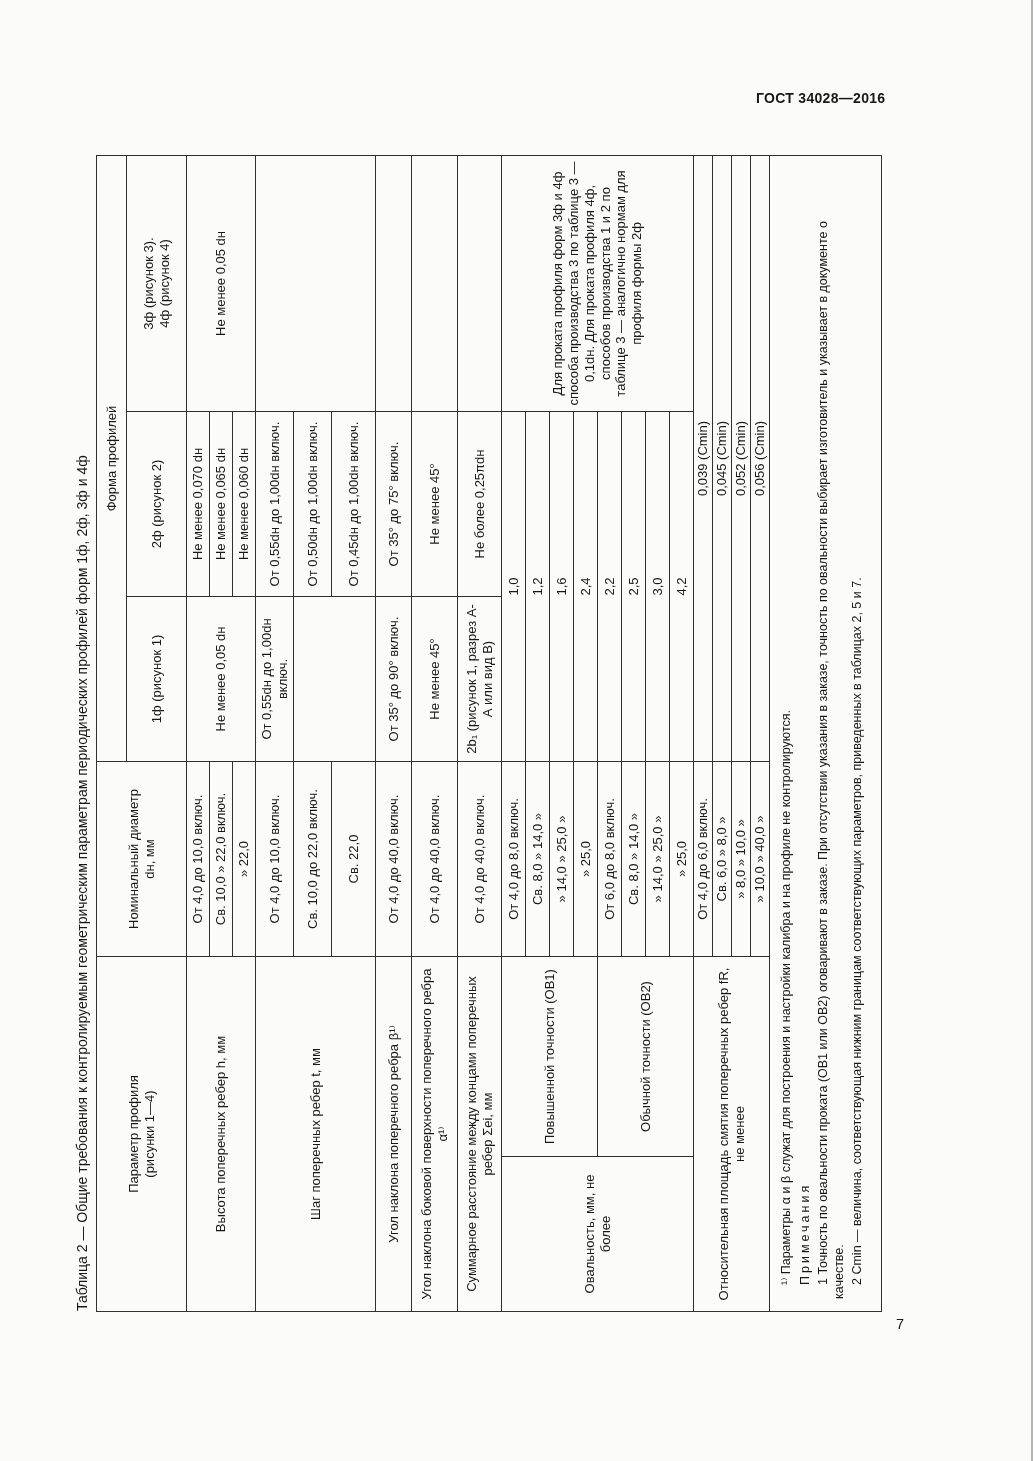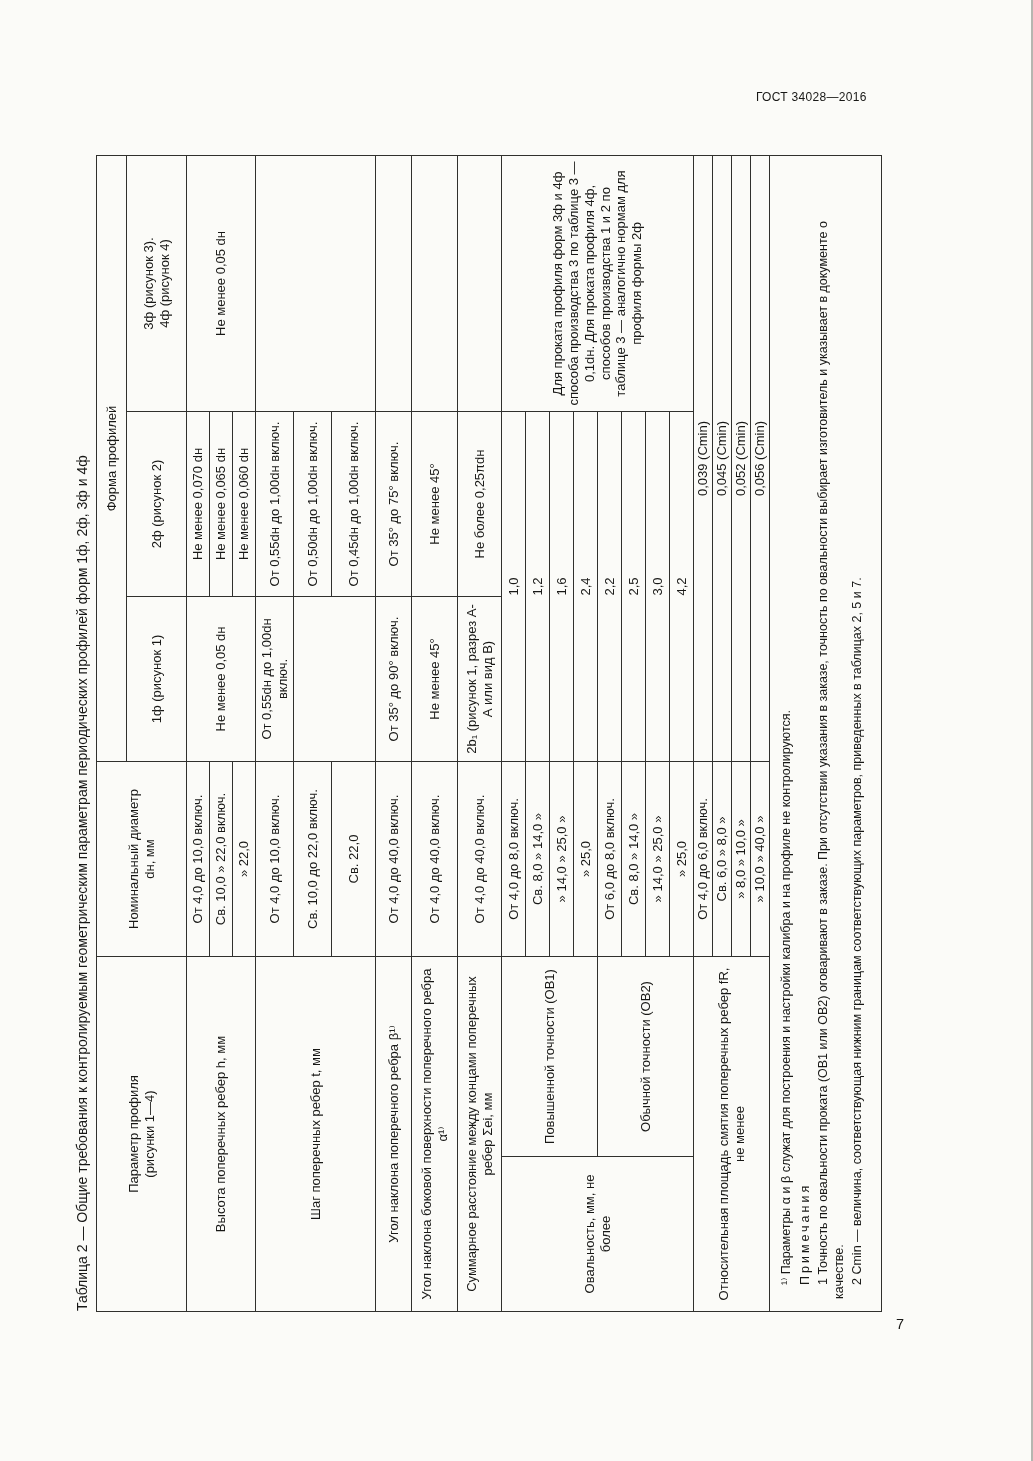--- a/index.html
+++ b/index.html
@@ -1,21 +1,21 @@
 <!DOCTYPE html>
 <html><head>
 <meta charset="utf-8">
 <title>ГОСТ 34028—2016 — стр. 7</title>
 <style>
   *{box-sizing:border-box;}
   html,body{margin:0;padding:0;background:#cfcfcb;}
   .page{position:relative;width:1033px;height:1461px;background:#fbfbf8;
         font-family:"Liberation Sans","DejaVu Sans",sans-serif;color:#181816;overflow:hidden;}
   .page-edge{position:absolute;right:0;top:0;width:2px;height:100%;background:#b6b6b0;}
-  .doc-ref{position:absolute;top:90px;left:756px;font-size:12px;font-weight:normal;letter-spacing:.3px;}
+  .doc-ref{position:absolute;top:90px;left:756px;font-size:14px;font-weight:bold;letter-spacing:.3px;}
   .page-num{position:absolute;top:1316px;left:896px;font-size:14.5px;}
   
   .rot{position:absolute;left:74px;top:1312px;width:1160px;height:820px;
        transform:rotate(-90deg);transform-origin:0 0;}
   .caption{font-size:14px;margin:0 0 6px 1px;}
   table.t{border-collapse:collapse;table-layout:fixed;width:1156px;}
   .t th,.t td{border:1px solid #30302d;padding:2px 5px;font-size:13px;line-height:1.22;
               font-weight:normal;text-align:center;vertical-align:middle;overflow:hidden;}
   .pre{white-space:pre-line;}
   .left{text-align:left;padding-left:7px;}

